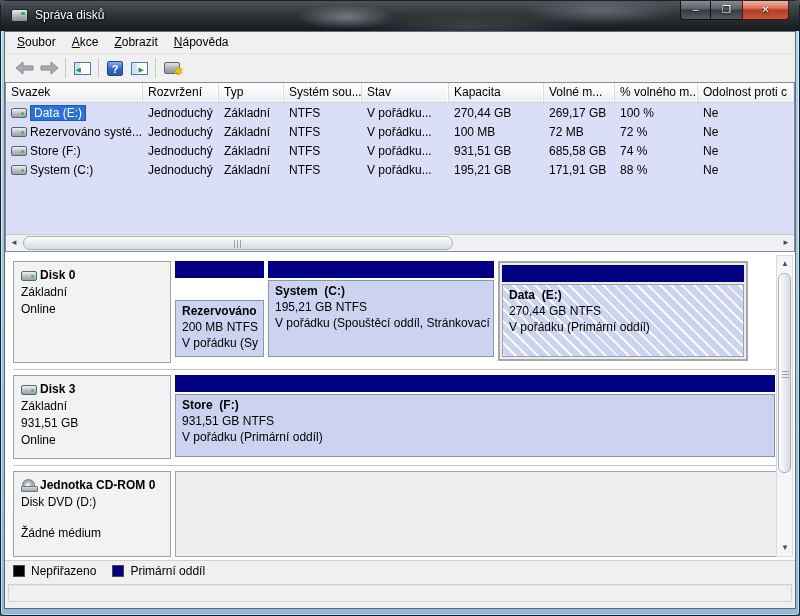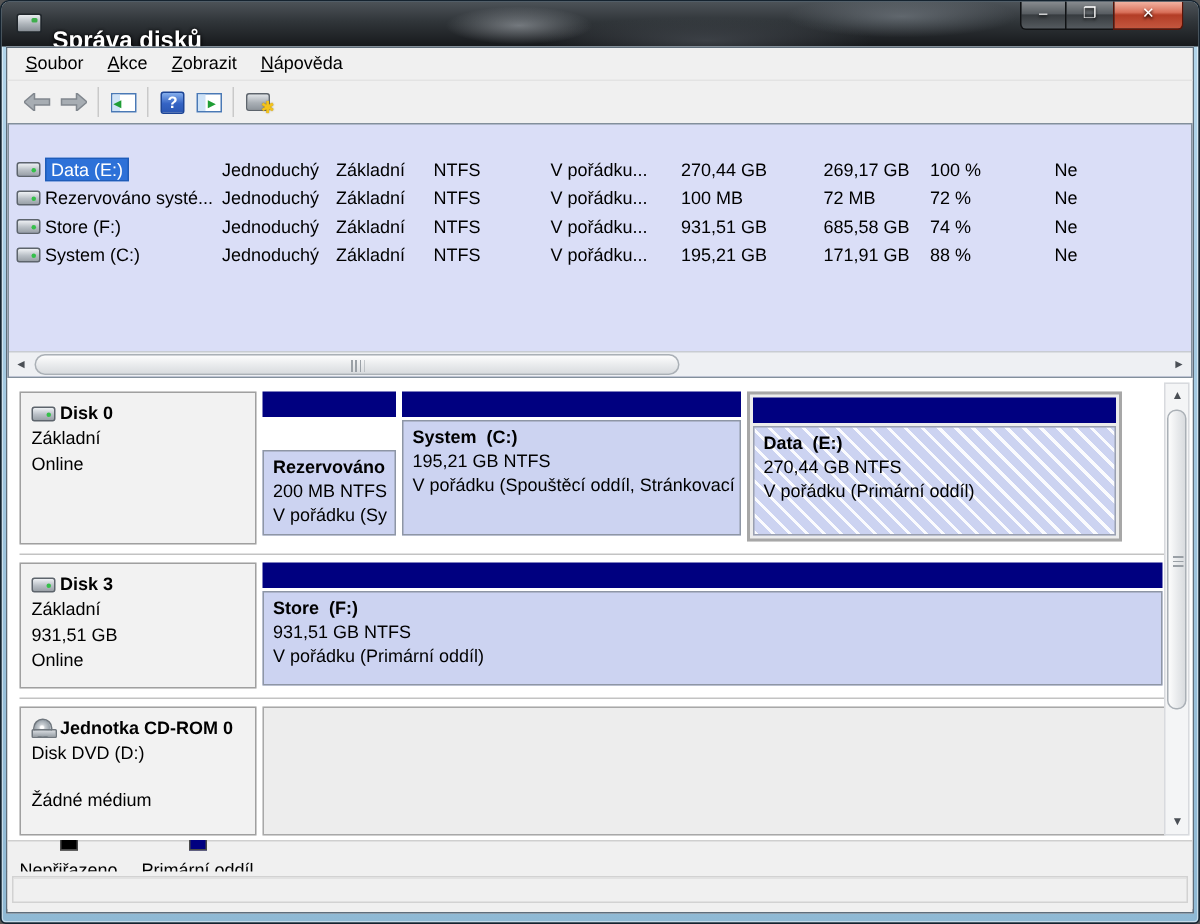--- a/index.html
+++ b/index.html
@@ -16,22 +16,22 @@
     background:
       radial-gradient(70px 18px at 345px 16px, rgba(175,180,186,.55), transparent 70%),
       radial-gradient(110px 20px at 600px 10px, rgba(130,138,146,.55), transparent 70%),
       radial-gradient(160px 22px at 470px 26px, rgba(90,96,104,.5), transparent 70%),
       linear-gradient(#4d5358, #303539 45%, #17191c 100%); }
   .title-icon { position:absolute; left:10px; top:8px; width:17px; height:13px;
     border:1px solid #20262b; border-radius:2px;
     background:linear-gradient(#e8ebee,#aeb4ba 55%,#868d94); }
   .title-icon::after { content:""; position:absolute; right:2px; top:2px; width:4px; height:3px;
     background:#3fae4d; border-radius:1px; }
-  .title-text { position:absolute; left:34px; top:12px; line-height:29px; color:#fff;
-    text-shadow:0 1px 3px #000, 0 0 2px #000; font-size:16px;font-weight:bold; }
+  .title-text { position:absolute; left:34px; top:0; line-height:29px; color:#fff;
+    text-shadow:0 1px 3px #000, 0 0 2px #000; font-size:12px; }
   .winbtns { position:absolute; top:0; right:10px; display:flex; }
   .winbtn { height:19px; border:1px solid #101214; border-top:none; margin-left:-1px;
     color:#fff; text-align:center; line-height:17px; font-size:10px;
     text-shadow:0 1px 2px #000;
     background:linear-gradient(rgba(255,255,255,.35), rgba(255,255,255,.08) 45%, rgba(0,0,0,.25) 50%, rgba(255,255,255,.06));
     background-color:#4a5055; }
   .winbtn.min  { width:31px; border-radius:0 0 0 4px; }
   .winbtn.max  { width:33px; }
   .winbtn.close{ width:47px; border-radius:0 0 4px 0;
     background:linear-gradient(#f2b5a4, #d9705a 40%, #b33d26 50%, #c4573f);
@@ -127,21 +127,21 @@
     border:1px solid #6f767d; }
   .cd-ico::after { content:""; position:absolute; left:0; bottom:0; width:15px; height:4px;
     background:linear-gradient(#d7dbdf,#9aa1a8); border:1px solid #6f767d; border-radius:1px; }
   .cd-graph { flex:1; margin-left:4px; height:100%; background:#ededed; border:1px solid #a8a8a8; }
   .lbl-line { white-space:nowrap; overflow:hidden; }
   .spacer14 { height:14px; }
 
   
   .legendbar { height:21px; background:#f0f0f0; border-top:1px solid #cfcfcf;
     display:flex; align-items:center; padding-left:8px; gap:16px; }
-  .leg-item { display:flex; align-items:center; gap:6px;flex-direction:column; }
+  .leg-item { display:flex; align-items:center; gap:6px; }
   .swatch { width:12px; height:12px; border:1px solid #4a4a4a; }
   .sw-unalloc { background:#000000; }
   .sw-primary { background:#000080; }
   .statusbar { height:25px; background:#f0f0f0; position:relative; }
   .status-inner { position:absolute; left:3px; right:3px; top:3px; bottom:4px;
     border:1px solid #d2d2d2; background:#f0f0f0; box-shadow:inset 0 1px 0 #e2e2e2; }
 
   svg { display:block; }
 </style>
 </head>
@@ -200,20 +200,31 @@
       </div>
       <div class="tsep"></div>
       <div class="tbtn">
         <span class="actico">
             <span class="spark">✱</span>
           </span>
       </div>
     </div>
 
     <div class="toppane">
+      <div class="vheader">
+        <div class="hcell c0">Svazek</div>
+        <div class="hcell c1">Rozvržení</div>
+        <div class="hcell c2">Typ</div>
+        <div class="hcell c3">Systém sou...</div>
+        <div class="hcell c4">Stav</div>
+        <div class="hcell c5">Kapacita</div>
+        <div class="hcell c6">Volné m...</div>
+        <div class="hcell c7">% volného m...</div>
+        <div class="hcell c8">Odolnost proti c</div>
+      </div>
       <div class="vrows">
         <div class="vrow">
           <div class="vcell c0 vname">
               <span class="hdd"></span>
               <span class="sel-hl">Data (E:)</span>
             </div>
           <div class="vcell c1">Jednoduchý</div>
           <div class="vcell c2">Základní</div>
           <div class="vcell c3">NTFS</div>
           <div class="vcell c4">V pořádku...</div>

